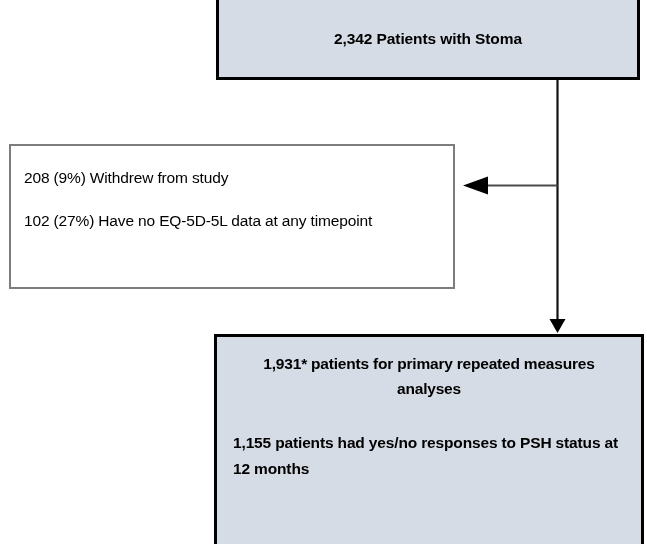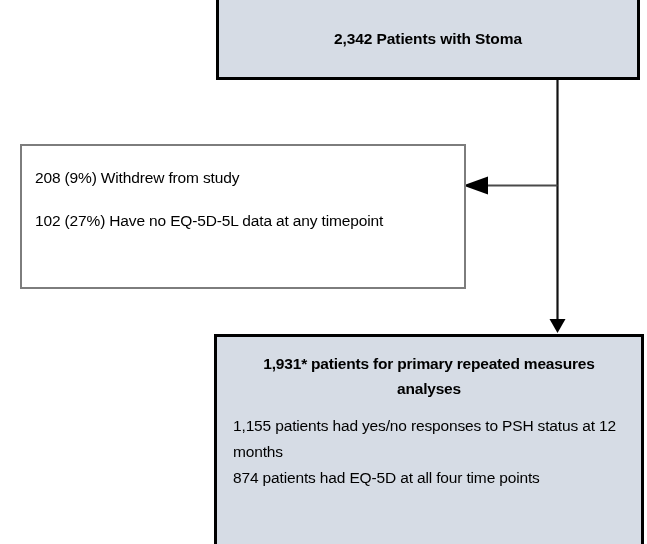--- a/index.html
+++ b/index.html
@@ -43,21 +43,21 @@
     justify-content: center;
   }
   #top-box .box-title {
     font-size: 15.5px;
     font-weight: bold;
     color: #000000;
     letter-spacing: -0.1px;
   }
 
   #exclusion-box {
-    left: 20px;
+    left: 9px;
     top: 144px;
     width: 446px;
     height: 145px;
     padding: 10px 13px 0 13px;
   }
   #exclusion-box .excl-line {
     font-size: 15.5px;
     color: #000000;
     line-height: 43px;
     white-space: nowrap;
@@ -74,21 +74,22 @@
   #outcome-box .box-title {
     font-size: 15.5px;
     font-weight: bold;
     color: #000000;
     text-align: center;
     line-height: 25px;
     letter-spacing: -0.2px;
     margin: 0 2px;
   }
   #outcome-box .box-body {
-    margin-top: 12px;
+    margin-top: 29px;
+    font-weight: bold;
   }
   #outcome-box .body-line {
     font-size: 15.5px;
     color: #000000;
     line-height: 26px;
     letter-spacing: -0.15px;
   }
 
   
   #connectors {
@@ -122,17 +123,16 @@
 
   <div id="exclusion-box" class="node node-open">
     <div class="excl-line">208 (9%) Withdrew from study</div>
     <div class="excl-line">102 (27%) Have no EQ-5D-5L data at any timepoint</div>
   </div>
 
   <div id="outcome-box" class="node node-filled">
     <div class="box-title">1,931* patients for primary repeated measures analyses</div>
     <div class="box-body">
       <div class="body-line">1,155 patients had yes/no responses to PSH status at 12 months</div>
-      <div class="body-line">874 patients had EQ-5D at all four time points</div>
     </div>
   </div>
 
 </div>
 
 </body></html>

